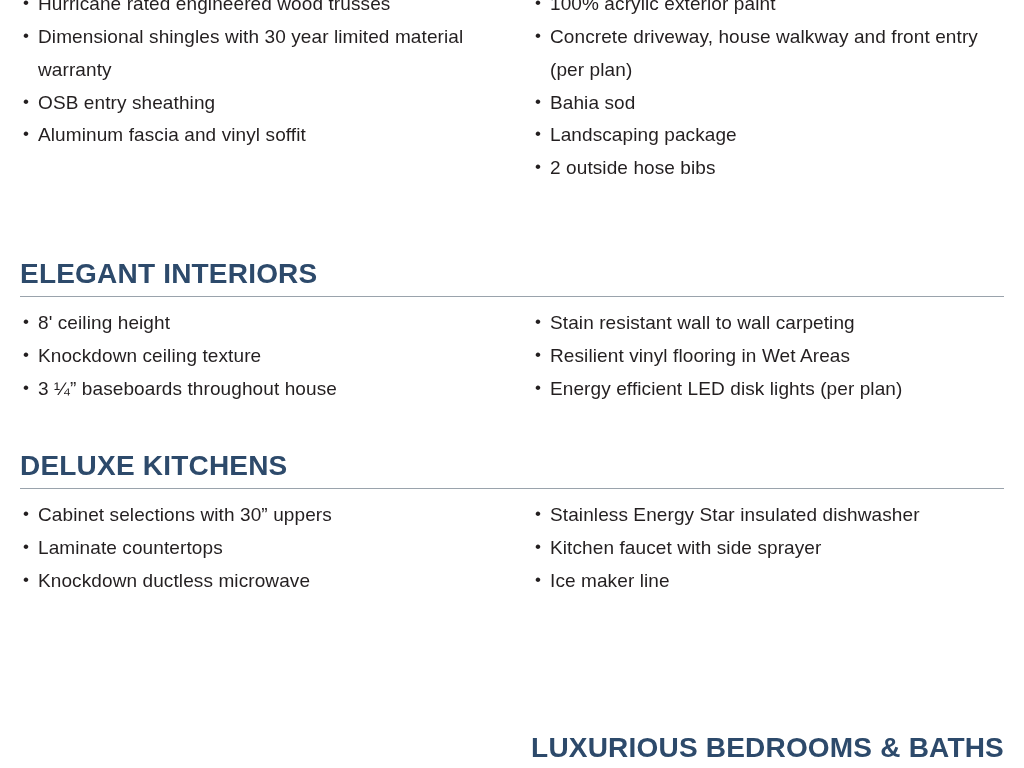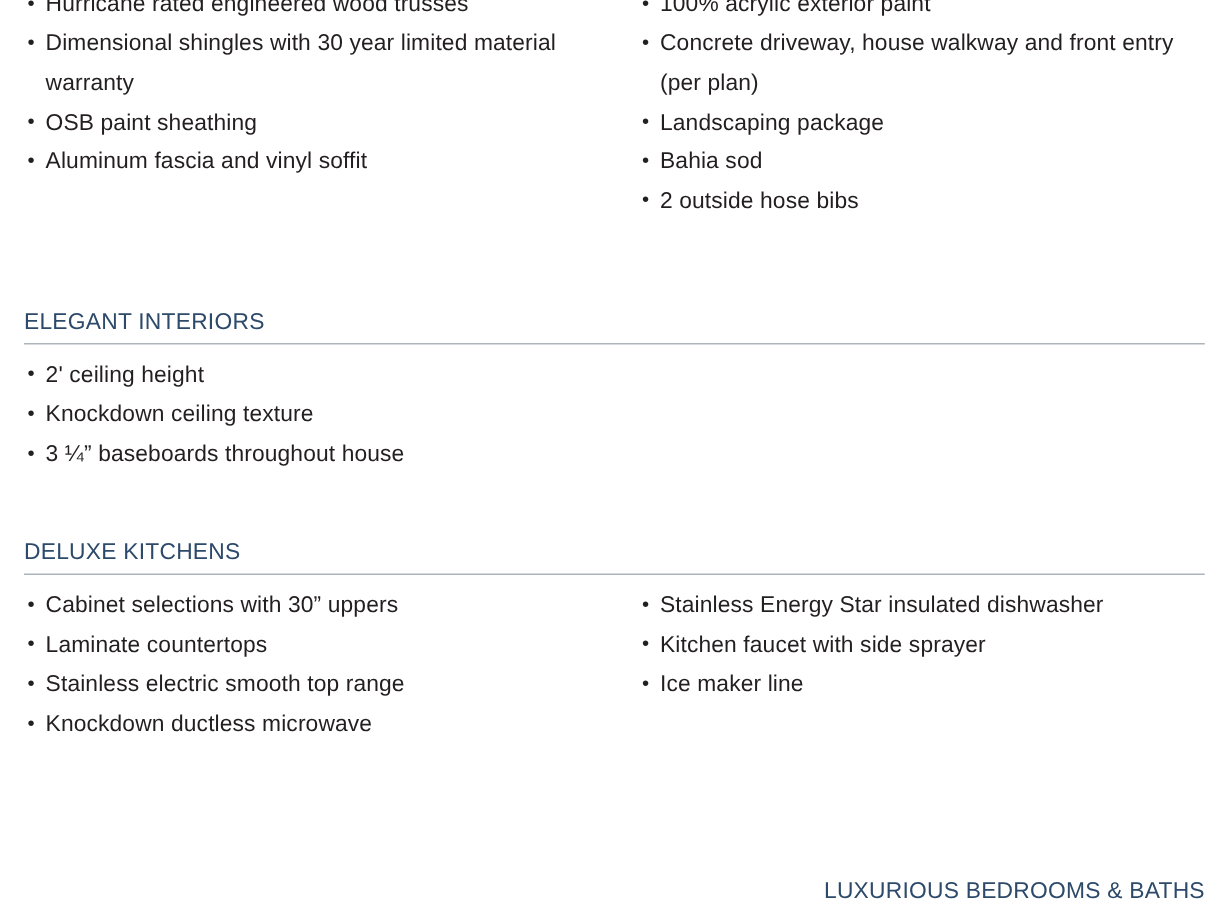--- a/index.html
+++ b/index.html
@@ -22,22 +22,22 @@
     padding: 0 20px;
   }
 
   
   .section {
     position: absolute;
     left: 20px;
     width: 984px;
   }
   .section-title {
-    font-size: 19px;
-    font-weight: normal;
+    font-size: 28px;
+    font-weight: bold;
     letter-spacing: 0.2px;
     color: #2d4a6b;
     margin: 0 0 6px 0;
     font-family: "Liberation Sans", sans-serif;
   }
   .rule {
     height: 1px;
     background: #9aa3ac;
     margin-bottom: 10px;
     width: 100%;
@@ -83,59 +83,65 @@
 <body>
 
 <div class="page">
 
   <div class="section" style="top:-12px;">
     <div class="cols">
       <div class="col left">
         <ul class="items">
           <li>Hurricane rated engineered wood trusses</li>
           <li>Dimensional shingles with 30 year limited material warranty</li>
-          <li>OSB paint sheathing</li>
+          <li>OSB entry sheathing</li>
           <li>Aluminum fascia and vinyl soffit</li>
         </ul>
       </div>
       <div class="col right">
         <ul class="items">
           <li>100% acrylic exterior paint</li>
           <li>Concrete driveway, house walkway and front entry (per plan)</li>
+          <li>Bahia sod</li>
           <li>Landscaping package</li>
-          <li>Bahia sod</li>
           <li>2 outside hose bibs</li>
         </ul>
       </div>
     </div>
   </div>
 
   <div class="section" style="top:258px;">
     <h2 class="section-title">ELEGANT INTERIORS</h2>
     <div class="rule"></div>
     <div class="cols">
       <div class="col left">
         <ul class="items">
-          <li>2' ceiling height</li>
+          <li>8' ceiling height</li>
           <li>Knockdown ceiling texture</li>
           <li>3 ¼” baseboards throughout house</li>
+        </ul>
+      </div>
+      <div class="col right">
+        <ul class="items">
+          <li>Stain resistant wall to wall carpeting</li>
+          <li>Resilient vinyl flooring in Wet Areas</li>
+          <li>Energy efficient LED disk lights (per plan)</li>
         </ul>
       </div>
     </div>
   </div>
 
   <div class="section" style="top:450px;">
     <h2 class="section-title">DELUXE KITCHENS</h2>
     <div class="rule"></div>
     <div class="cols">
       <div class="col left">
         <ul class="items">
           <li>Cabinet selections with 30” uppers</li>
           <li>Laminate countertops</li>
-          <li>Stainless electric smooth top range</li>
           <li>Knockdown ductless microwave</li>
         </ul>
       </div>
       <div class="col right">
         <ul class="items">
           <li>Stainless Energy Star insulated dishwasher</li>
           <li>Kitchen faucet with side sprayer</li>
           <li>Ice maker line</li>
         </ul>
       </div>

